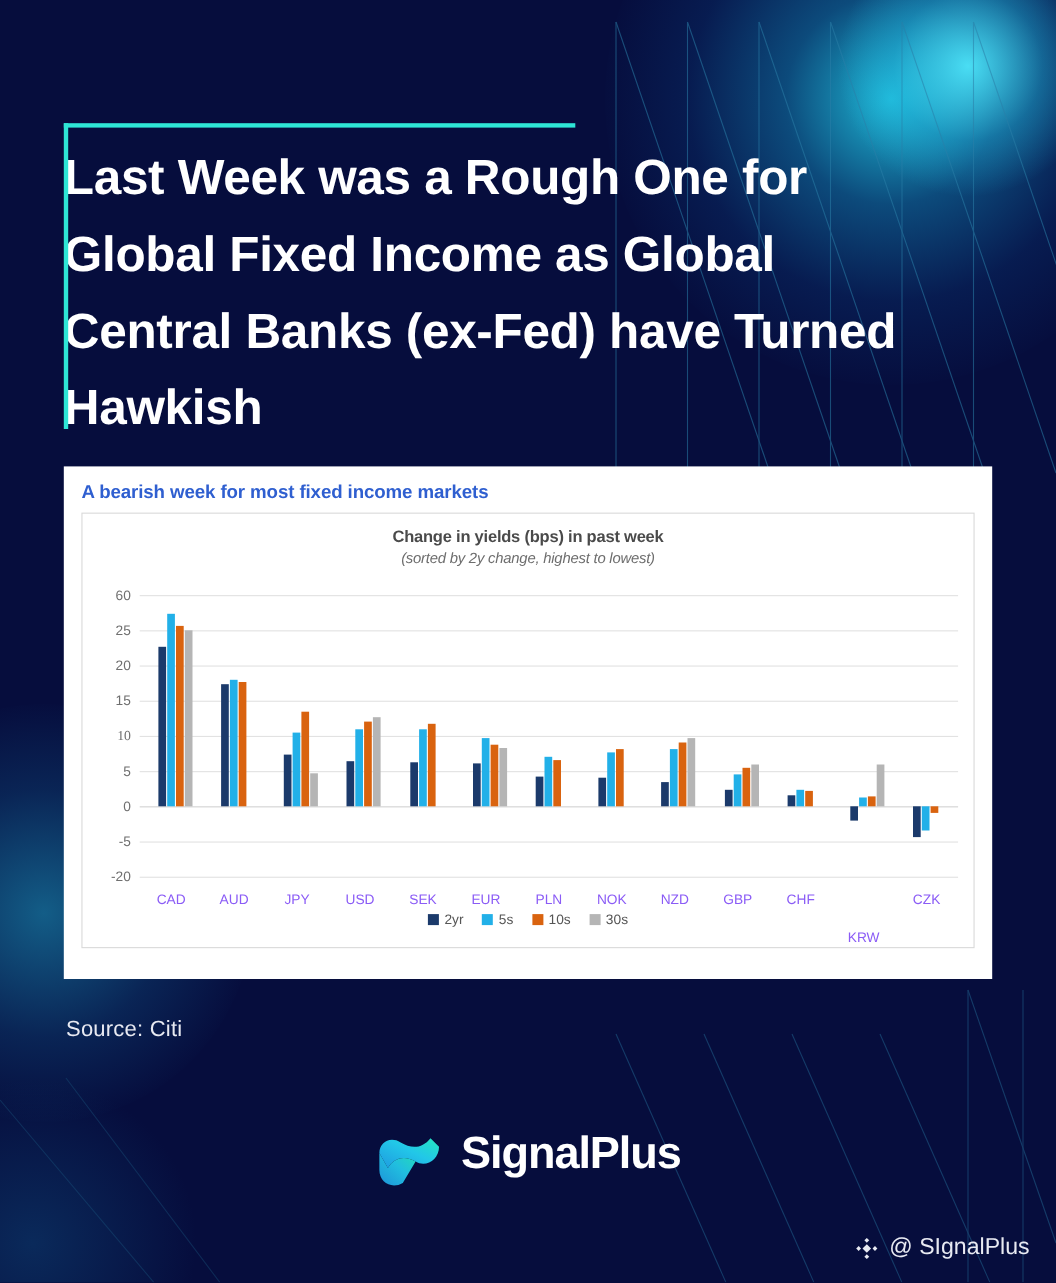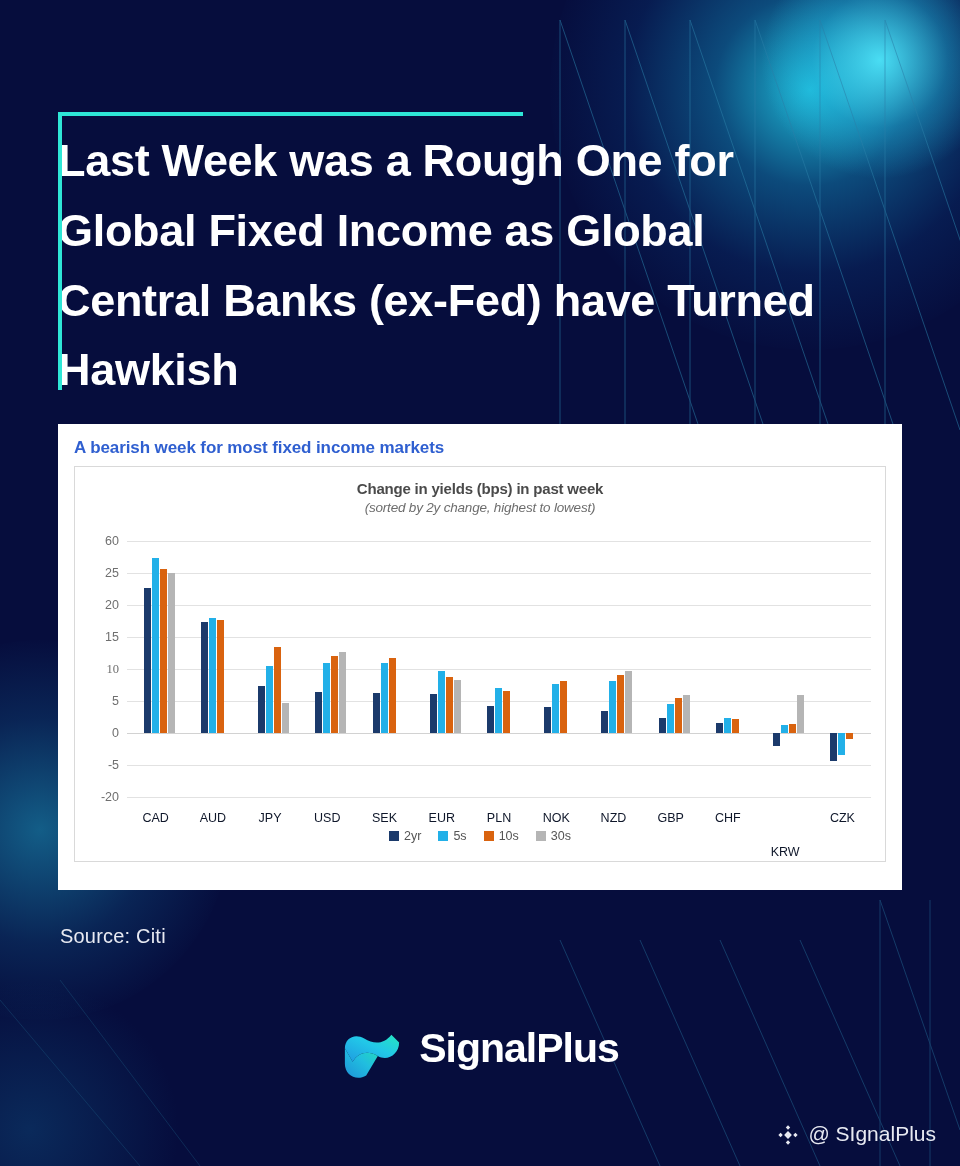--- a/index.html
+++ b/index.html
@@ -114,21 +114,21 @@
     position: absolute; right: 100%; margin-right: 8px;
     transform: translateY(-50%);
     font-size: 12.5px; color: #6f6f6f; white-space: nowrap;
   }
   .bar {
     position: absolute; width: 7px;
   }
   .xlabel {
     position: absolute; top: 270px;
     transform: translateX(-50%);
-    font-size: 12.5px; color: #0f172a; white-space: nowrap;
+    font-size: 12.5px; color: #8b5cf6; white-space: nowrap;
   }
   #legend {
     position: absolute; left: 0; right: 0; top: 300px;
     display: flex; justify-content: center; gap: 17px; align-items: center;
   }
   .legend-item { display: flex; align-items: center; gap: 5px; }
   .legend-swatch { width: 10px; height: 10px; }
   .legend-label { font-size: 12.5px; color: #555; }
 
   

